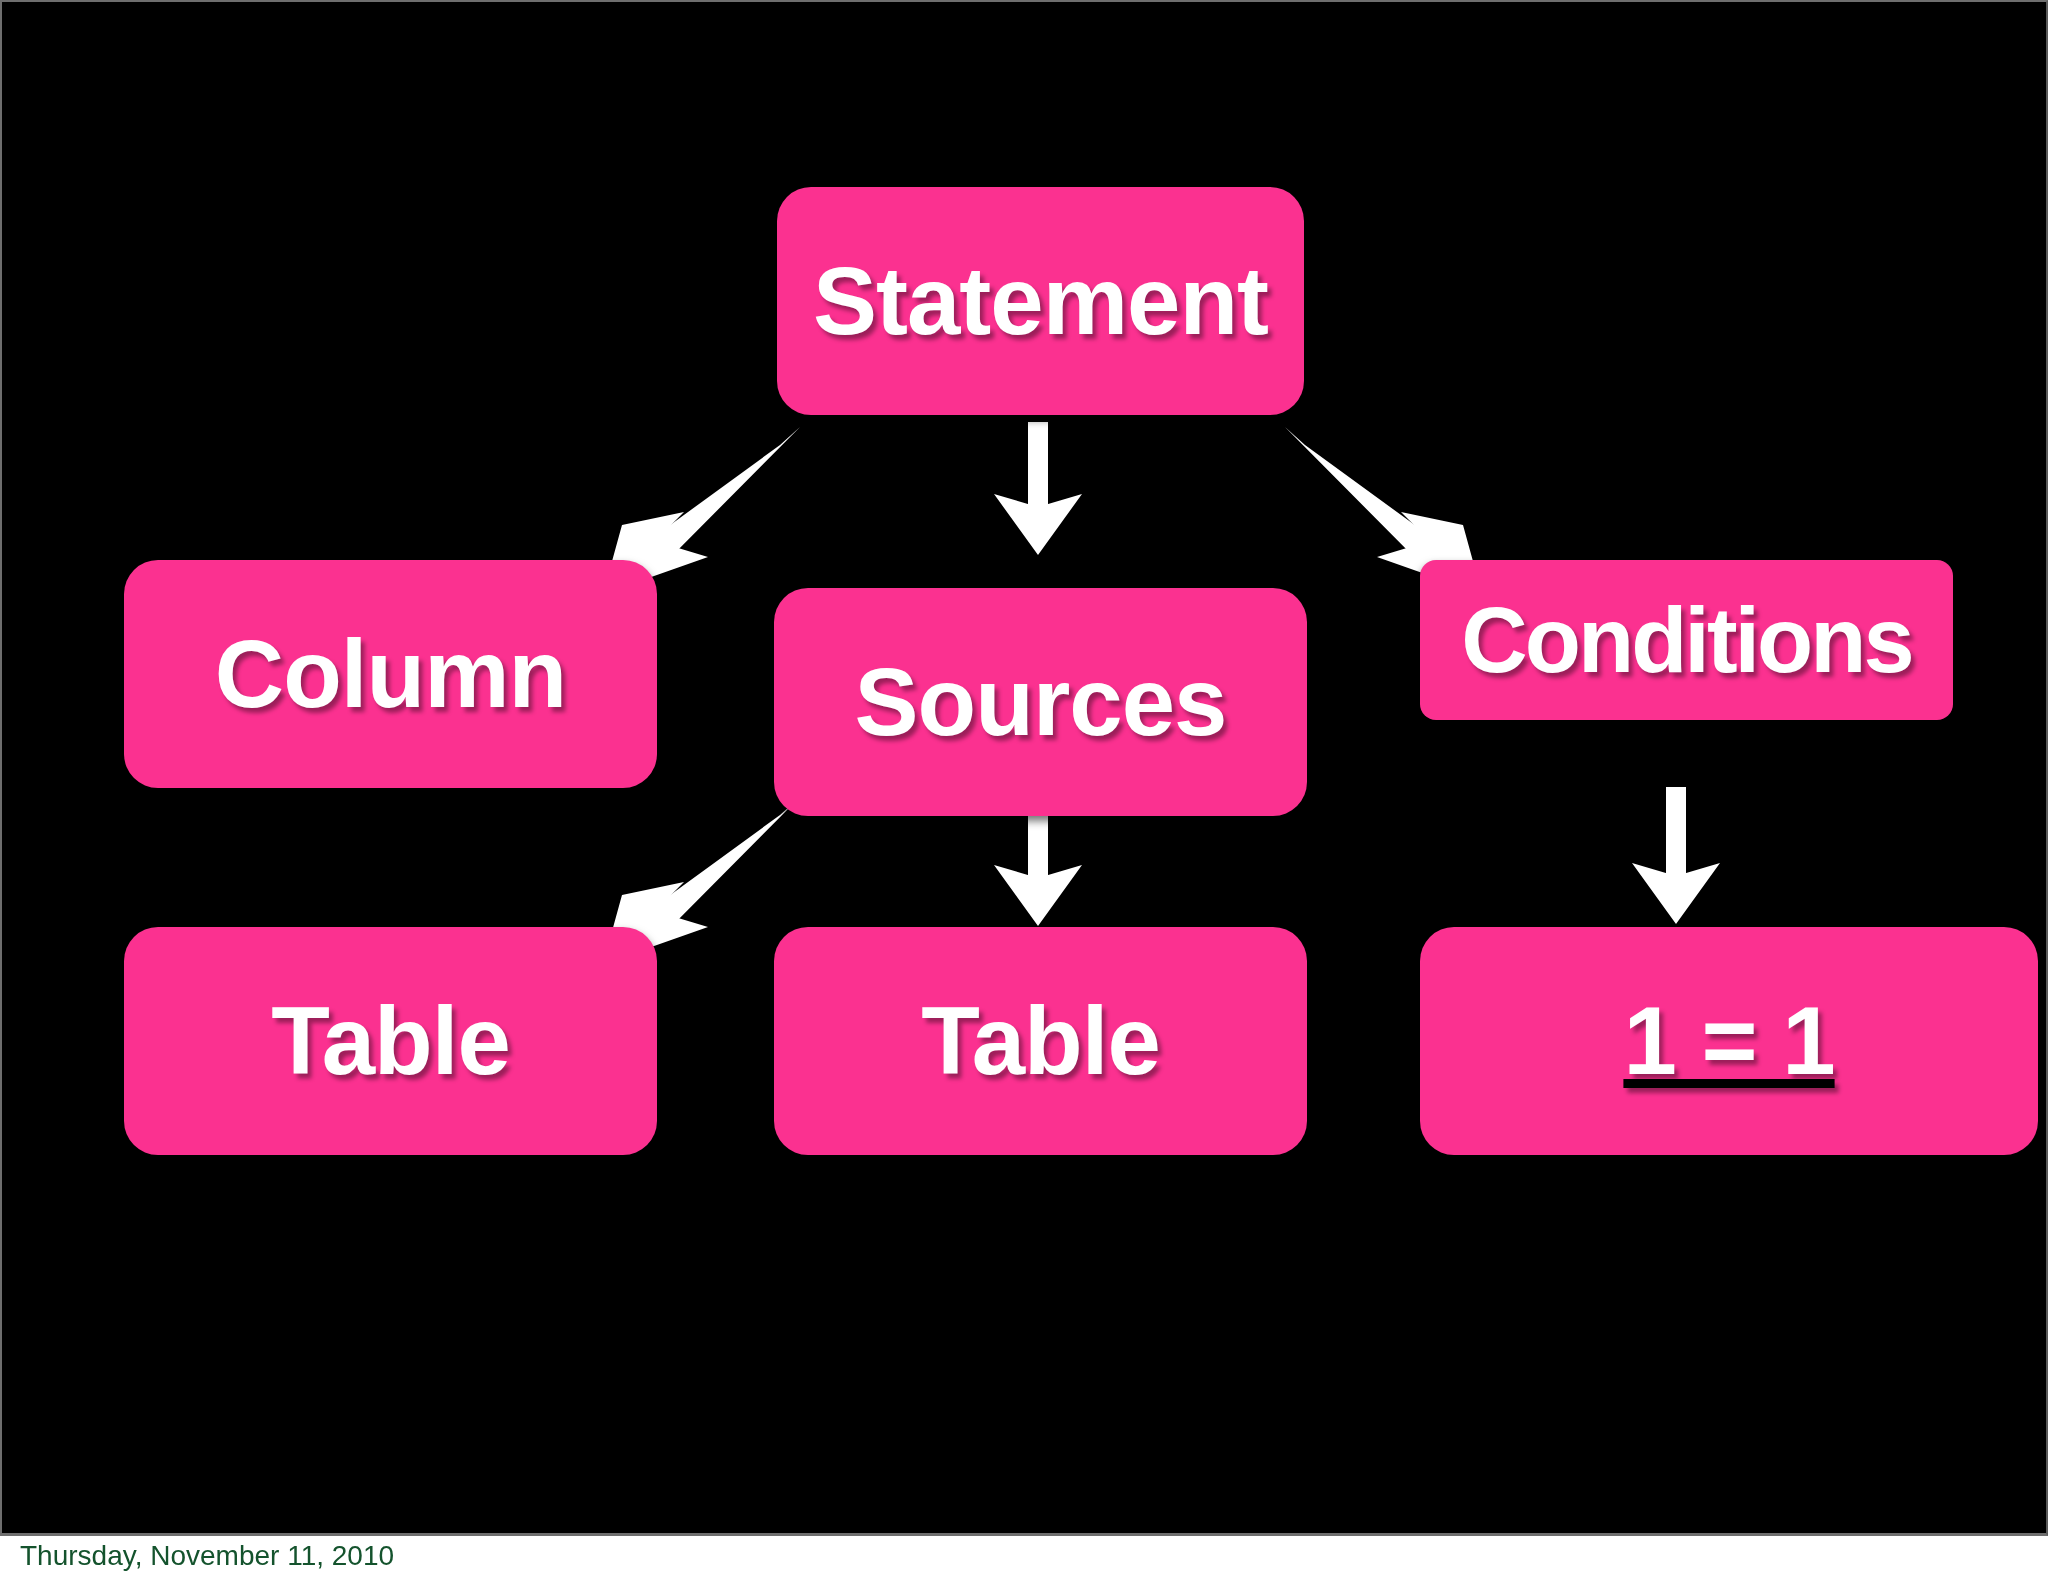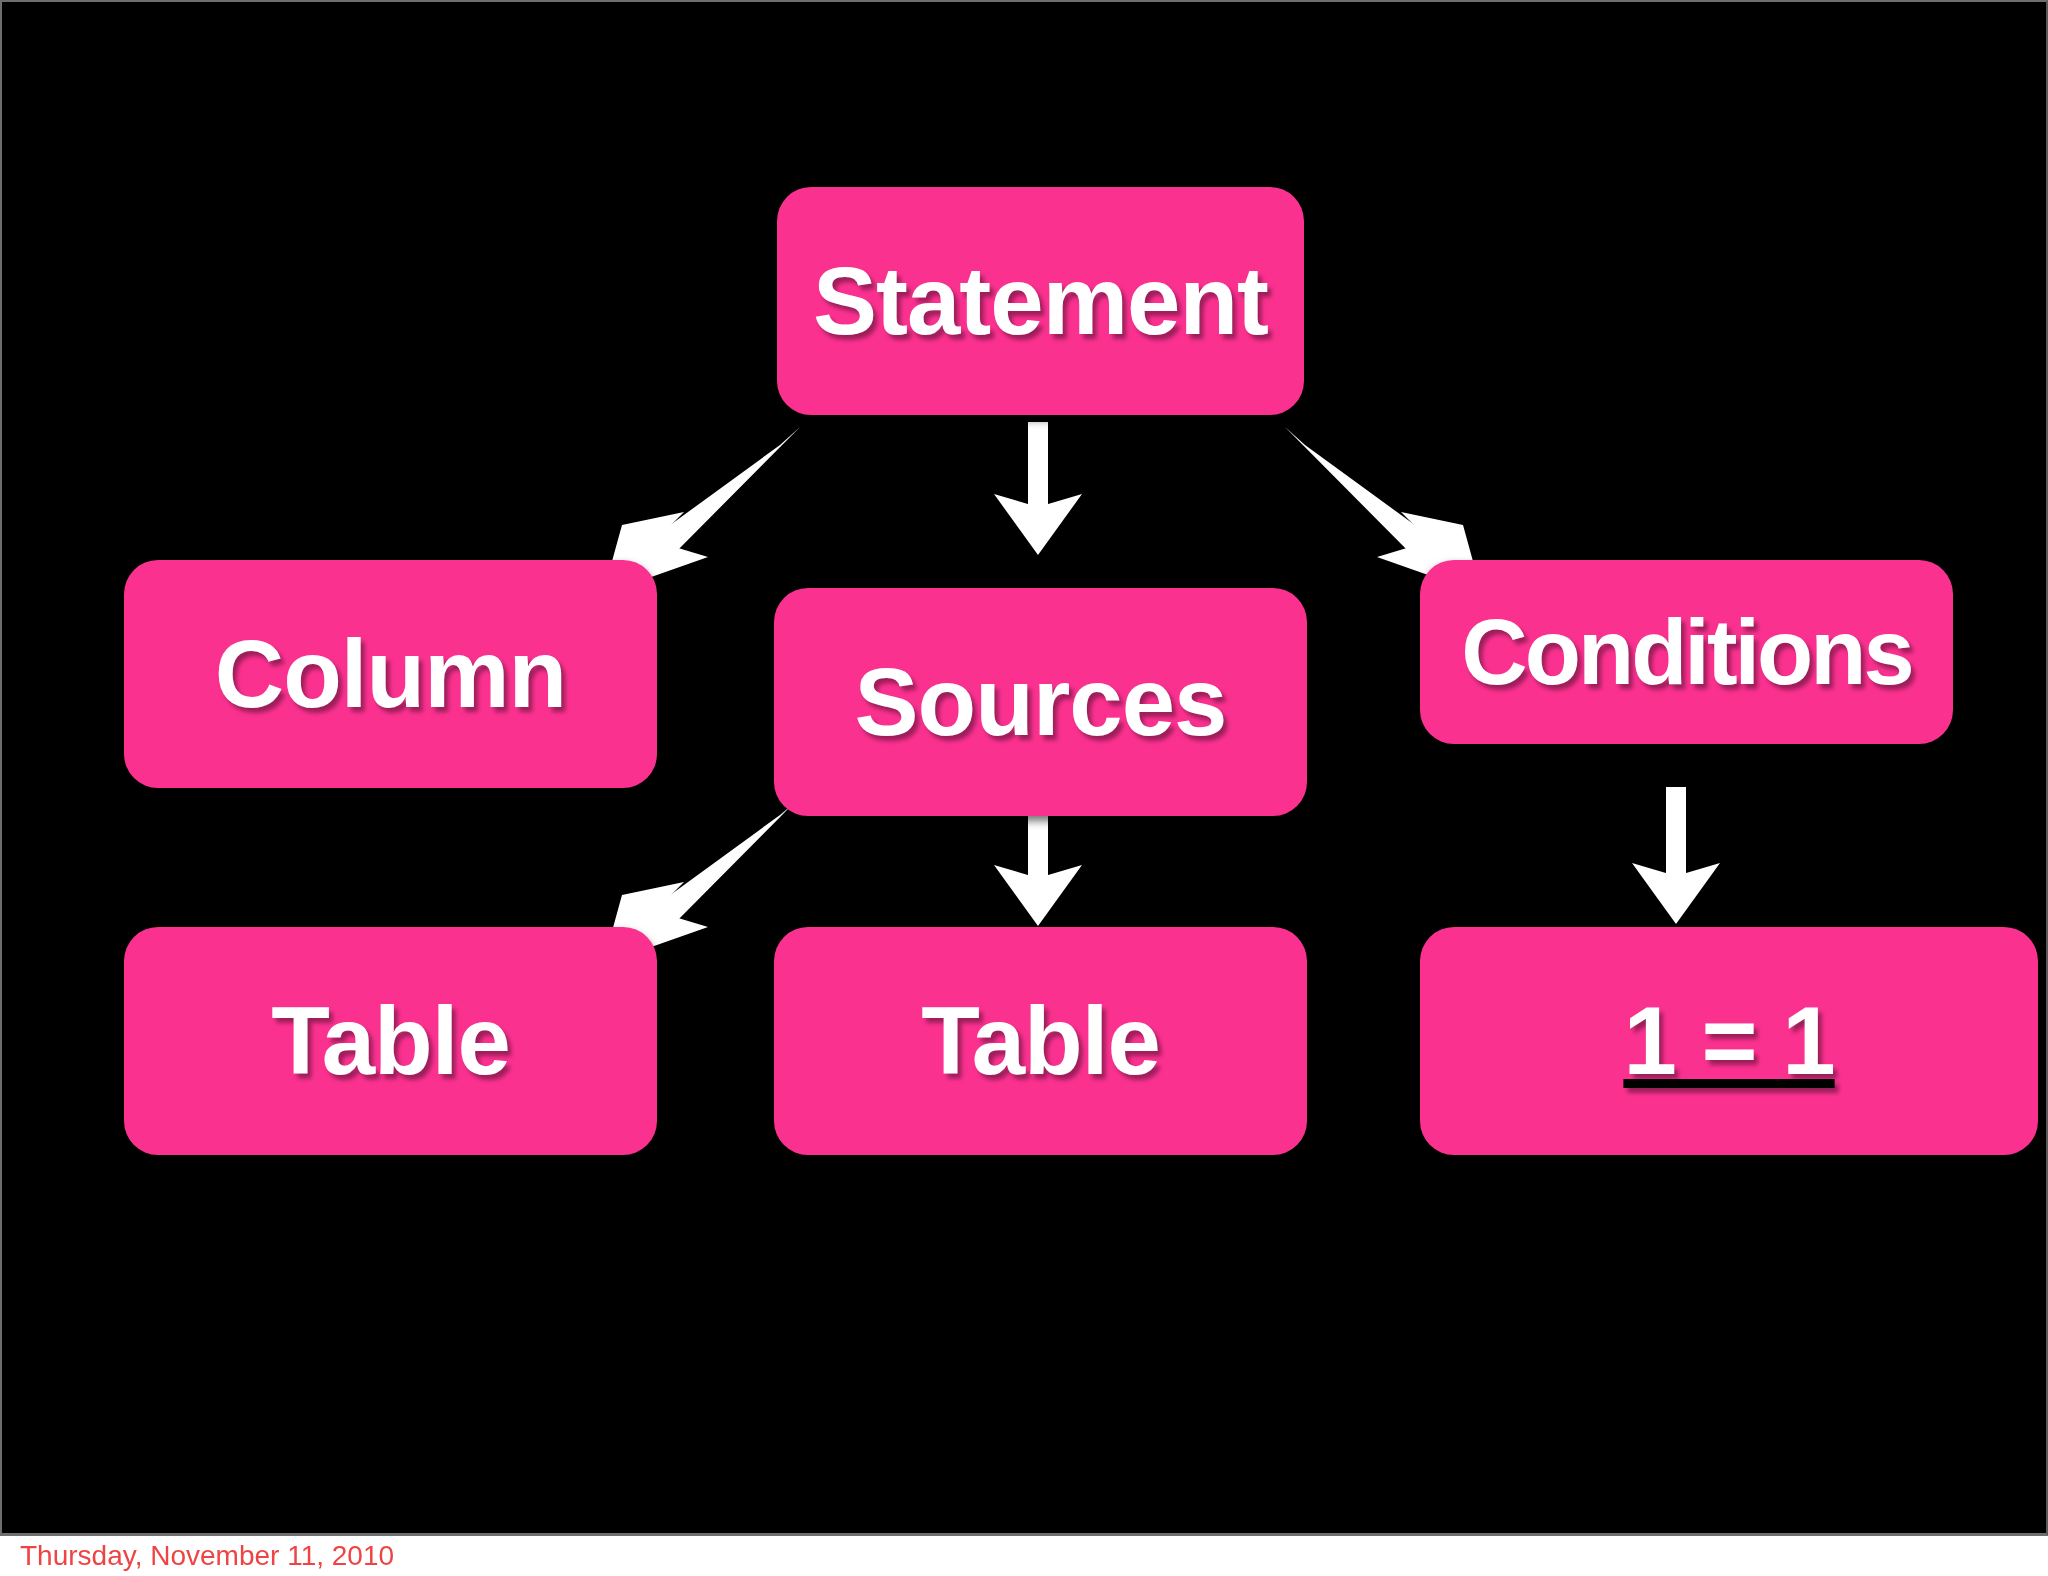--- a/index.html
+++ b/index.html
@@ -64,39 +64,39 @@
   }
   .node-label.tight {
     font-size: 92px;
     letter-spacing: -3px;
   }
 
   
   #node-statement  { left: 775px;  top: 185px;  width: 527px; height: 228px; }
   #node-column     { left: 122px;  top: 558px;  width: 533px; height: 228px; }
   #node-sources    { left: 772px;  top: 586px;  width: 533px; height: 228px; }
-  #node-conditions { left: 1418px; top: 558px;  width: 533px; height: 184px; }
+  #node-conditions { left: 1418px; top: 558px;  width: 533px; height: 160px; border-radius: 16px; }
   #node-table-1    { left: 122px;  top: 925px;  width: 533px; height: 228px; }
   #node-table-2    { left: 772px;  top: 925px;  width: 533px; height: 228px; }
   #node-expression { left: 1418px; top: 925px;  width: 618px; height: 228px; text-decoration: underline; }
 
   
   #footer {
     position: absolute;
     left: 0;
     top: 1536px;
     width: 2048px;
     height: 40px;
     background: #ffffff;
   }
   #footer-date {
     position: absolute;
     left: 20px;
     top: 4px;
-    color: #ef4444;
+    color: #14532d;
     font-family: "Liberation Sans", sans-serif;
     font-size: 28px;
     line-height: 32px;
     white-space: nowrap;
   }
 </style>
 </head>
 <body>
 
 <div id="page">

